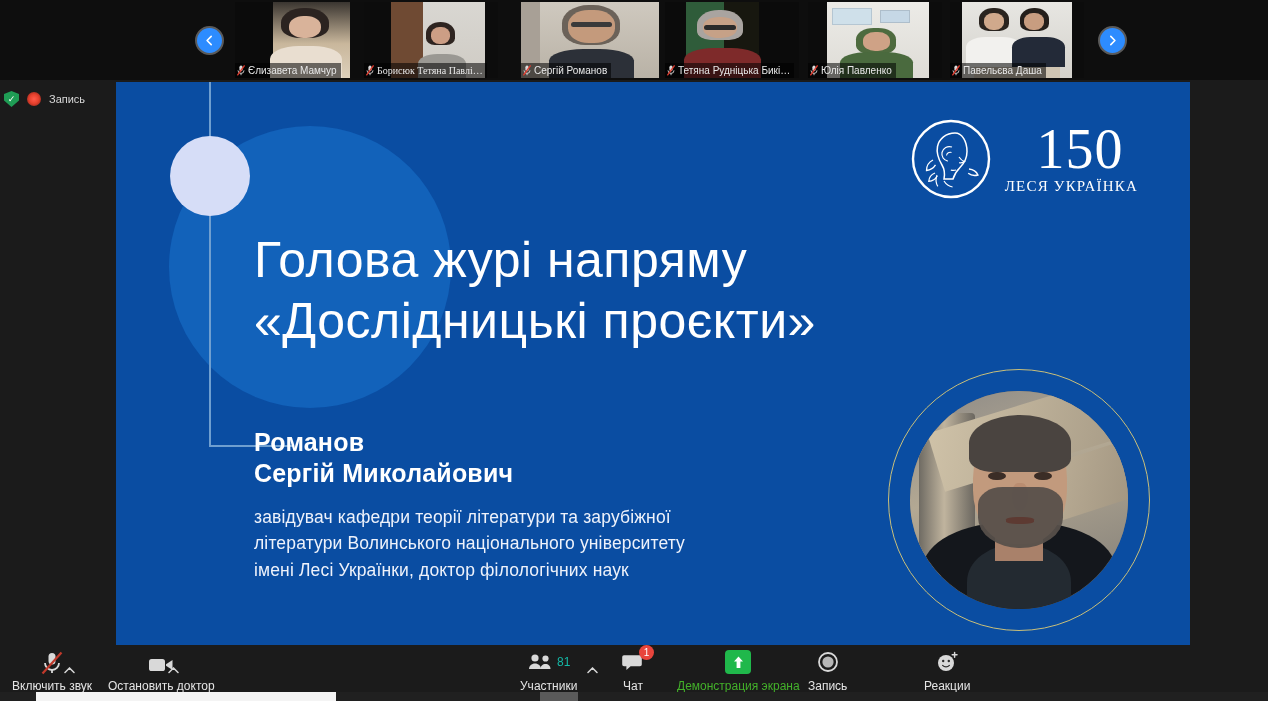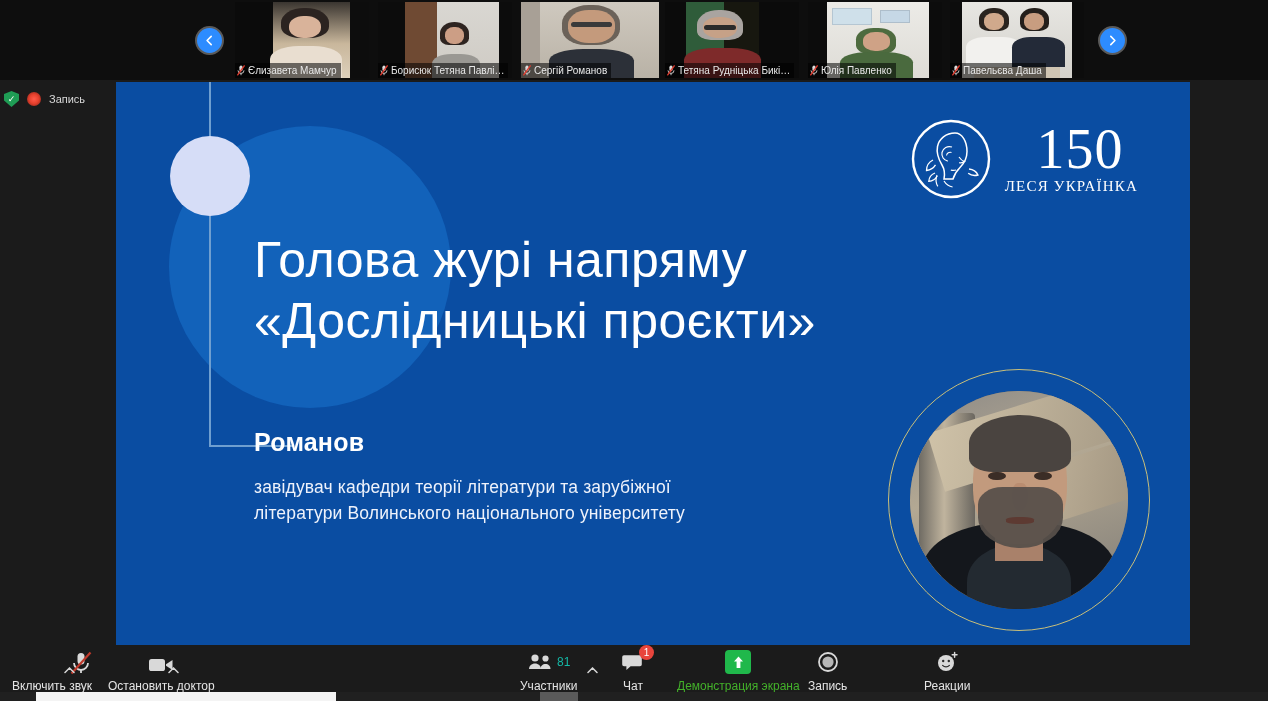--- a/index.html
+++ b/index.html
@@ -223,21 +223,21 @@
               <rect x="2.4" y="0.6" width="3.2" height="5.6" rx="1.6" fill="#d9d9d9"></rect>
               <path d="M1 5.4a3 3 0 0 0 6 0" fill="none" stroke="#d9d9d9" stroke-width="0.9"></path>
               <line x1="4" y1="8.4" x2="4" y2="10.2" stroke="#d9d9d9" stroke-width="0.9"></line>
               <line x1="0.4" y1="10.4" x2="7.6" y2="0.4" stroke="#e23b2e" stroke-width="1.3"></line>
             </svg>
         </span>
         <span class="nm">Єлизавета Мамчур</span>
       </div>
     </div>
 
-    <div class="tile" style="left:378px;width:134px;">
+    <div class="tile" style="left:364px;width:134px;font-family:Liberation Serif, serif;">
       <div class="vid" style="background:linear-gradient(180deg,#d9d7d2 0%,#cfcbc4 100%);">
         <div style="position:absolute;left:0;top:0;width:20%;height:100%;background:#0c0c0c;"></div>
         <div style="position:absolute;left:20%;top:0;width:24%;height:100%;background:#6f4a33;"></div>
         <div style="position:absolute;right:0;top:0;width:10%;height:100%;background:#0c0c0c;"></div>
         <div style="position:absolute;left:46%;top:26%;width:22%;height:30%;background:#2e2420;border-radius:50% 50% 30% 30%;"></div>
         <div style="position:absolute;left:50%;top:33%;width:14%;height:22%;background:#cc9e85;border-radius:45%;"></div>
         <div style="position:absolute;left:40%;bottom:0;width:36%;height:32%;background:#9a9893;border-radius:40% 40% 0 0;"></div>
       </div>
       <div class="namebar">
         <span class="mic-off">
@@ -376,23 +376,25 @@
       </div>
     </div>
 
     <div class="slide-title">
       <span class="l1">Голова журі напряму</span>
       <span class="l2">«Дослідницькі проєкти»</span>
     </div>
 
     <div class="name-block">
       <div class="nm-line">Романов</div>
+      <div class="nm-line">Сергій Миколайович</div>
       <div class="desc">
         <div>завідувач кафедри теорії літератури та зарубіжної</div>
         <div>літератури Волинського національного університету</div>
+        <div>імені Лесі Українки, доктор філологічних наук</div>
       </div>
     </div>
 
     <div class="portrait-wrap">
       <div class="portrait-ring"></div>
       <div class="portrait-photo">
         <div class="ph-bg"></div>
         <div class="ph-pillar"></div>
         <div class="ph-rail"></div>
         <div class="ph-rail2"></div>
@@ -405,21 +407,21 @@
         <div class="ph-eyeR"></div>
         <div class="ph-nose"></div>
         <div class="ph-beard"></div>
         <div class="ph-mouth"></div>
       </div>
     </div>
   </div>
 
   <div class="toolbar">
 
-    <div class="tb-item" style="left:12px;align-items:flex-end;">
+    <div class="tb-item" style="left:12px;">
       <div class="tb-ico">
         <svg width="22" height="24" viewBox="0 0 22 24">
           <rect x="7.5" y="2" width="7" height="11.5" rx="3.5" fill="#d9d9d9"></rect>
           <path d="M4 12a7 7 0 0 0 14 0" fill="none" stroke="#d9d9d9" stroke-width="1.8"></path>
           <line x1="11" y1="18.5" x2="11" y2="22" stroke="#d9d9d9" stroke-width="1.8"></line>
           <line x1="1.5" y1="22.5" x2="20.5" y2="1.5" stroke="#c0392b" stroke-width="2.2"></line>
         </svg>
       </div>
       <div class="tb-lbl">Включить звук</div>
     </div>

